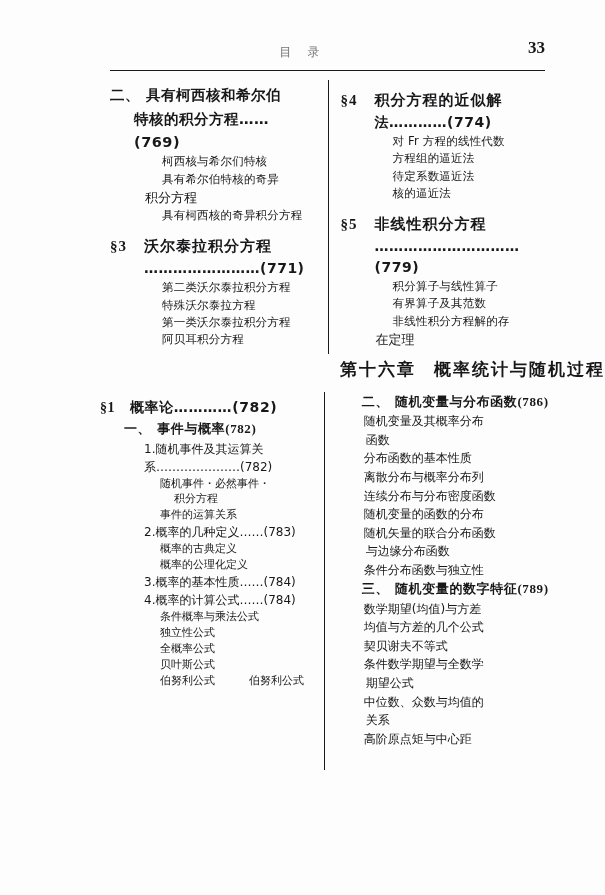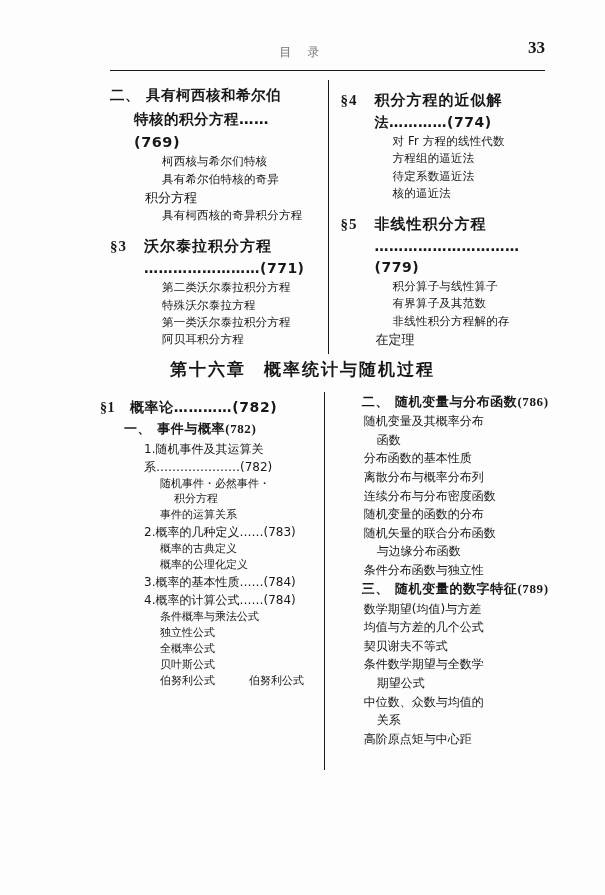--- a/index.html
+++ b/index.html
@@ -125,21 +125,21 @@
     line-height: 1.48;
     margin-left: 35px;
   }
   .pg { font-family: "Liberation Serif", serif; }
 
   
   .chapter {
     position: absolute;
     left: 0; right: 0;
     top: 358px;
-    text-align: center;
+    text-align: right;
     font-size: 17px;
     font-weight: bold;
     letter-spacing: 2px;
   }
   .chapter .chno { margin-right: 18px; }
 
   
   .cols2 {
     position: absolute;
     left: 100px;
@@ -200,21 +200,21 @@
     margin-left: 74px;
   }
   .rightlist {
     font-size: 12px;
     line-height: 1.55;
     margin-left: 26px;
   }
   .rightlist2 {
     font-size: 12px;
     line-height: 1.55;
-    margin-left: 39px;
+    margin-left: 28px;
   }
   .two-col-inline span.second { margin-left: 34px; }
 </style>
 </head>
 <body>
 
 <div class="page">
 
   <div class="header">
     <div class="header-center">目 录</div>

